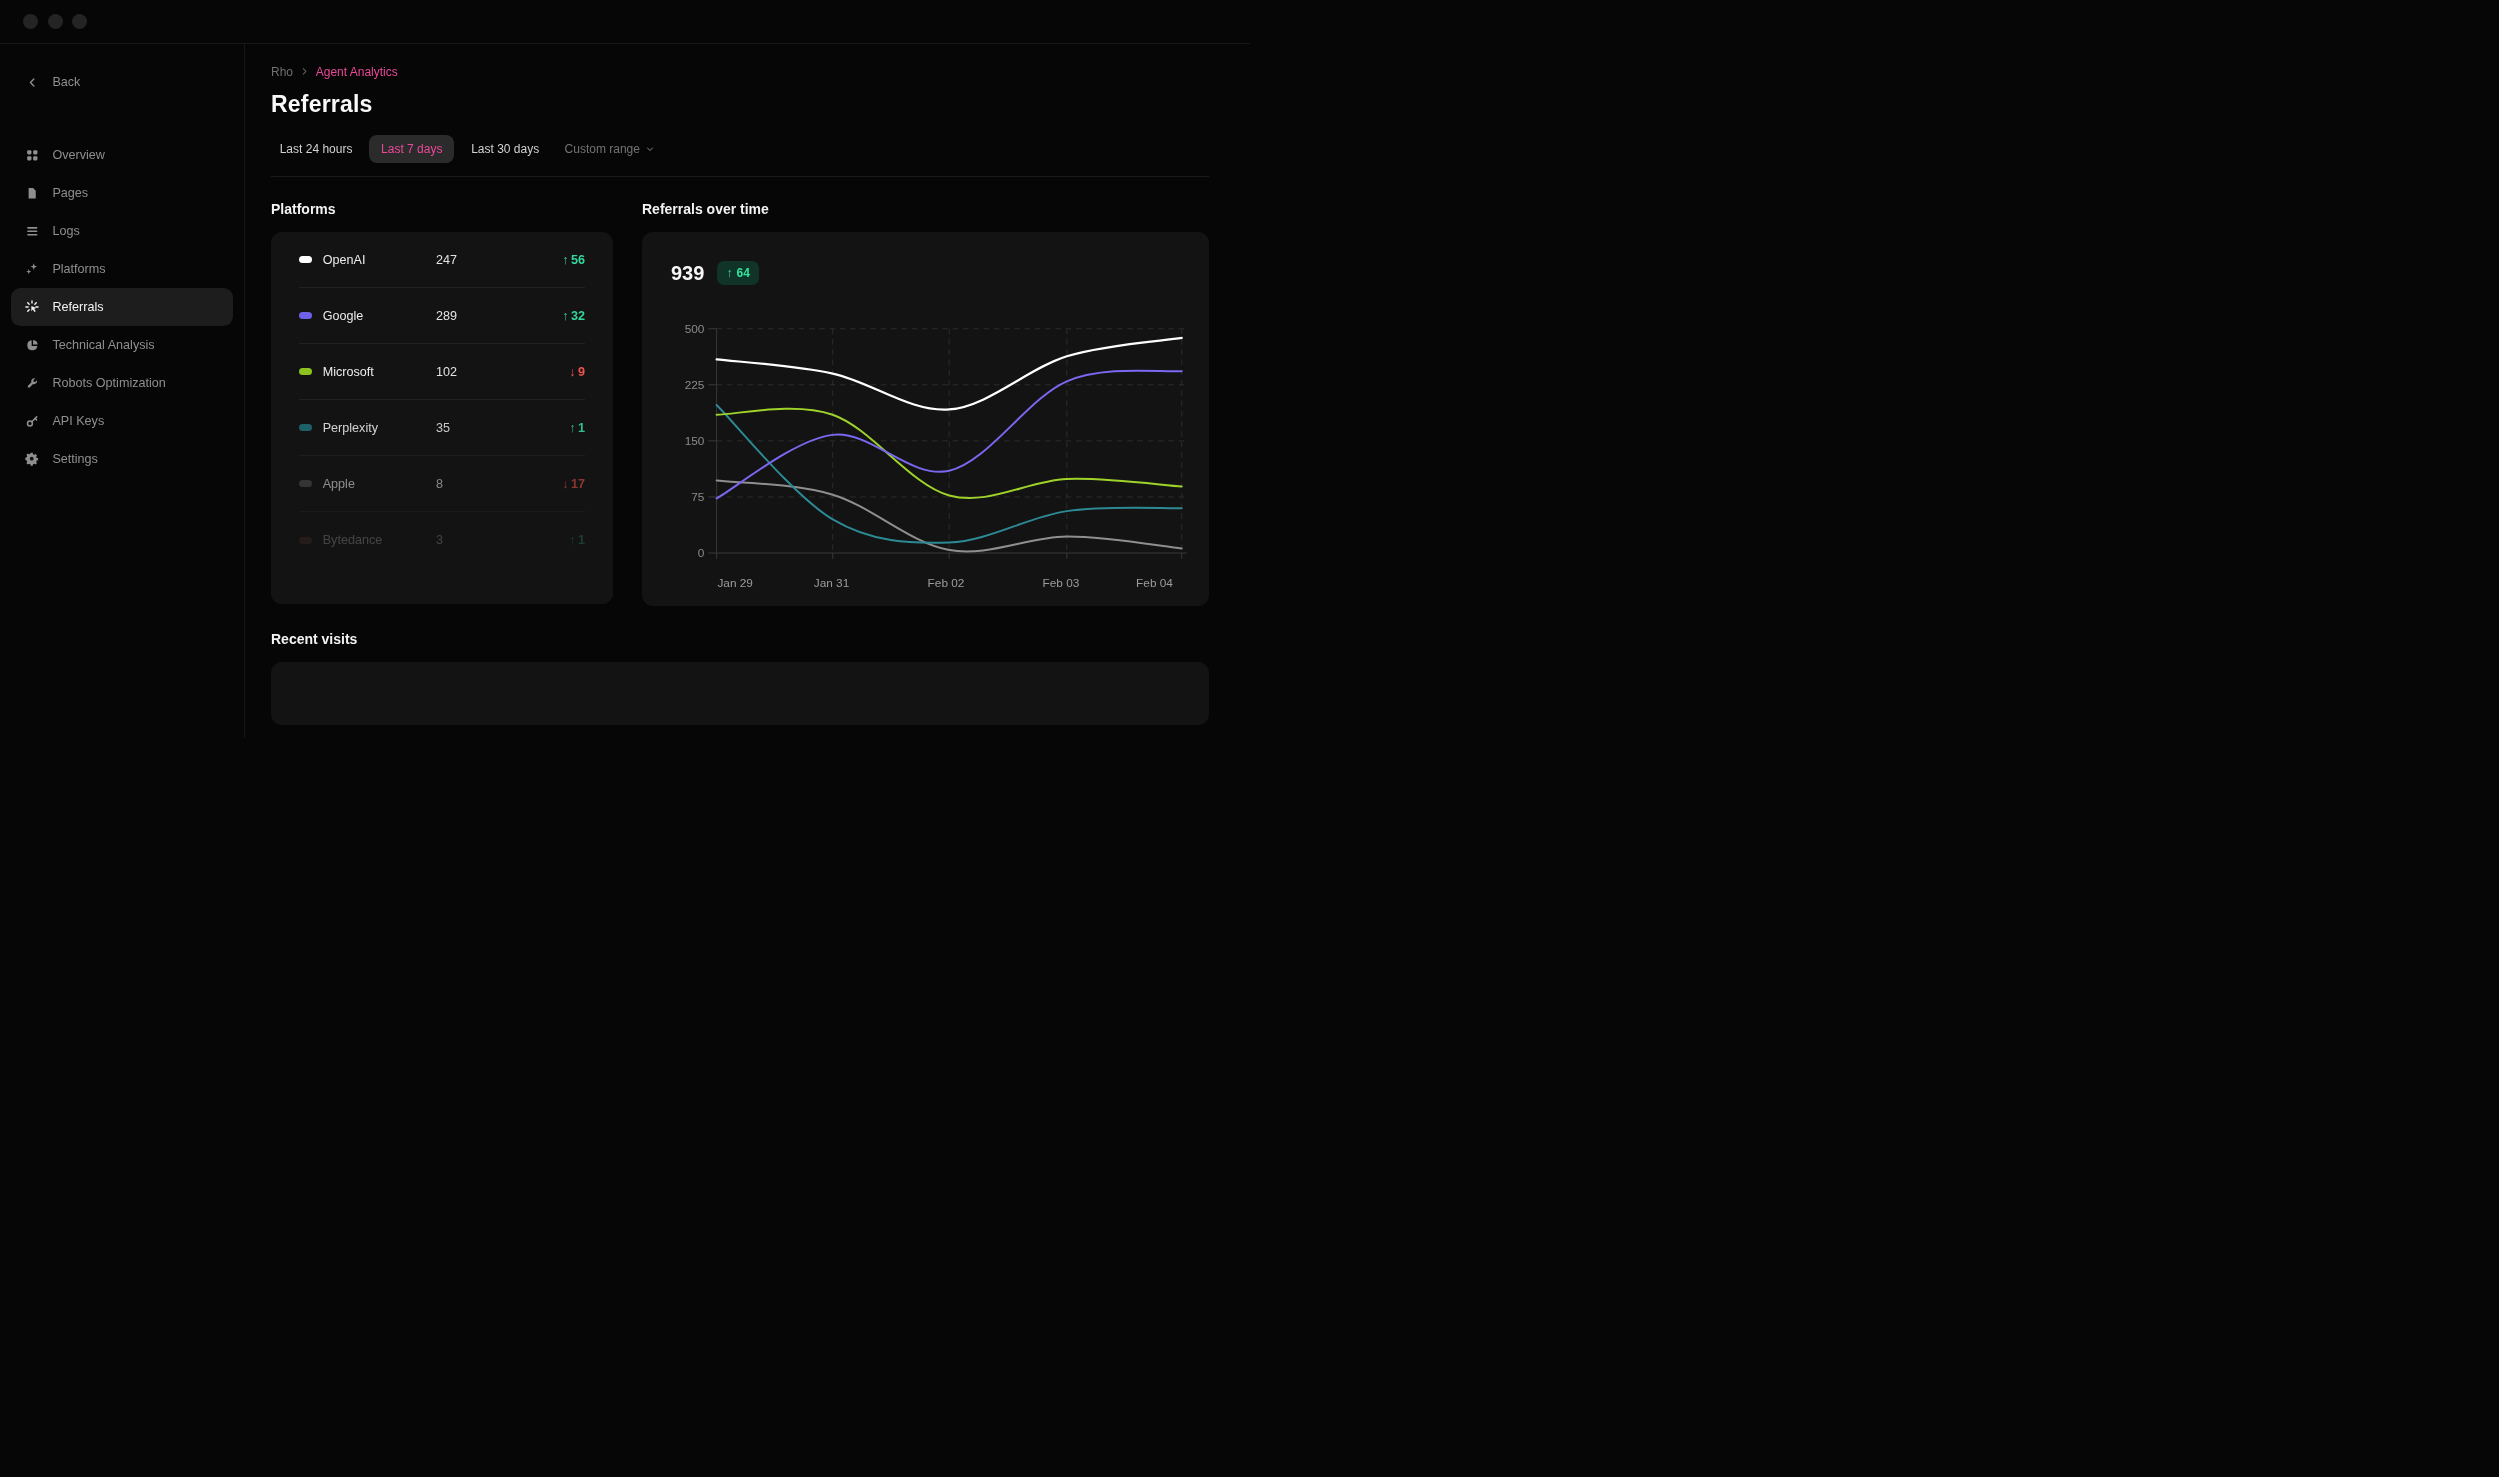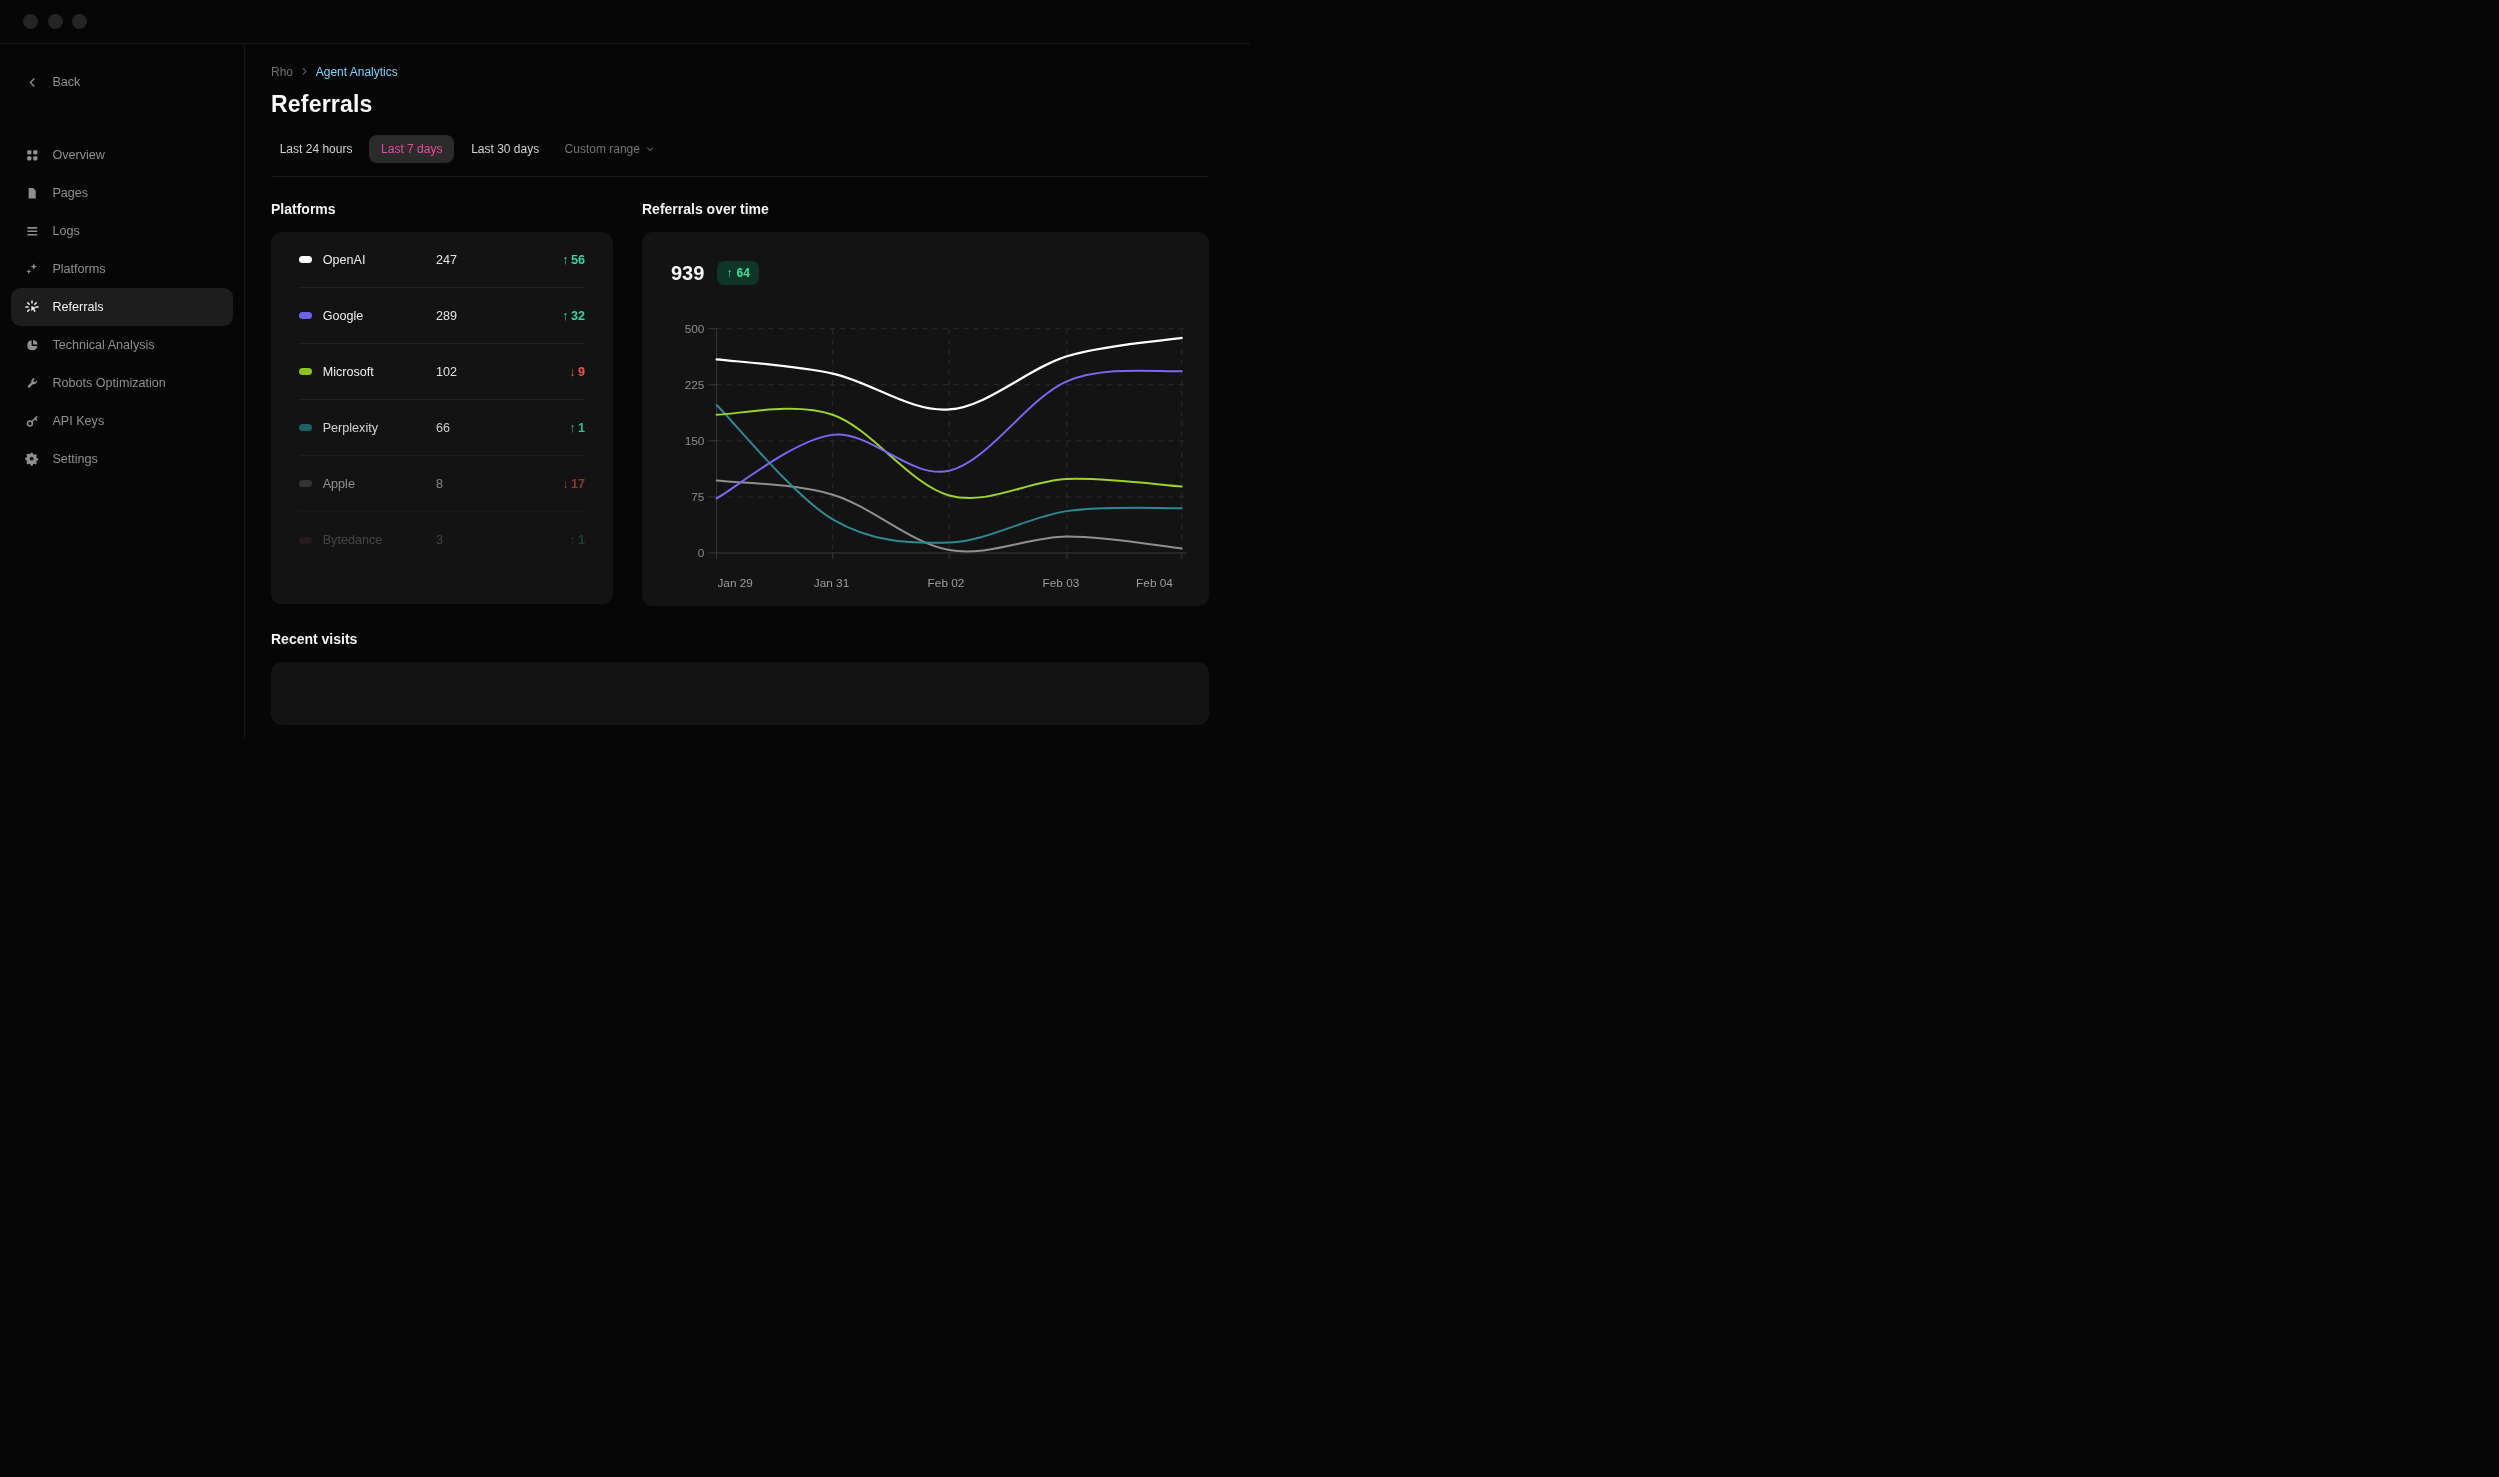--- a/index.html
+++ b/index.html
@@ -32,21 +32,21 @@
   .side-item .ic { width:14px; height:14px; flex:0 0 14px; display:flex; align-items:center; justify-content:center; }
   .side-item.selected { background:#1d1d1d; color:#f2f2f2; }
   .side-back { margin-bottom:35px; }
   .ic svg { display:block; }
 
   
   .main { flex:1; padding:20.5px 41px 0 26px; }
   .breadcrumb { display:flex; align-items:center; gap:7px; font-size:12px; margin-top:0; }
   .crumb-root { color:#6f6f6f; }
   .crumb-sep { color:#565656; font-size:11px; }
-  .crumb-current { color:#7dd3fc; }
+  .crumb-current { color:#ec4899; }
   .page-title { font-size:23px; font-weight:700; color:#fafafa; letter-spacing:0.2px; margin-top:12.6px; }
 
   .filters { display:flex; align-items:center; gap:8px; margin-top:16.6px; }
   .filter { font-size:12px; color:#d2d2d2; padding:7px 8.7px; border-radius:8px; }
   .filter.selected { background:#2b2b2b; color:#ec4899; padding:7px 12px; }
   .filter.dim { color:#737373; display:flex; align-items:center; gap:6px;justify-content:flex-end; }
   .chev-down { width:8px; height:8px; }
 
   .rule { height:0.8px; background:#1a1a1a; margin-top:13.4px; }
 
@@ -287,21 +287,21 @@
      <div class="c-change change down">
        <span>↓</span>
        <span>9</span>
      </div>
               </div>
               <div class="tbl-row">
                 <div class="c-platform p-name">
        <span class="pill" style="background:#1e6b74"></span>
        <span>Perplexity</span>
      </div>
-     <div class="c-count count">66</div>
+     <div class="c-count count">35</div>
      <div class="c-change change up">
        <span>↑</span>
        <span>1</span>
      </div>
               </div>
               <div class="tbl-row">
                 <div class="c-platform p-name">
        <span class="pill" style="background:#4f4f4f"></span>
        <span>Apple</span>
      </div>

